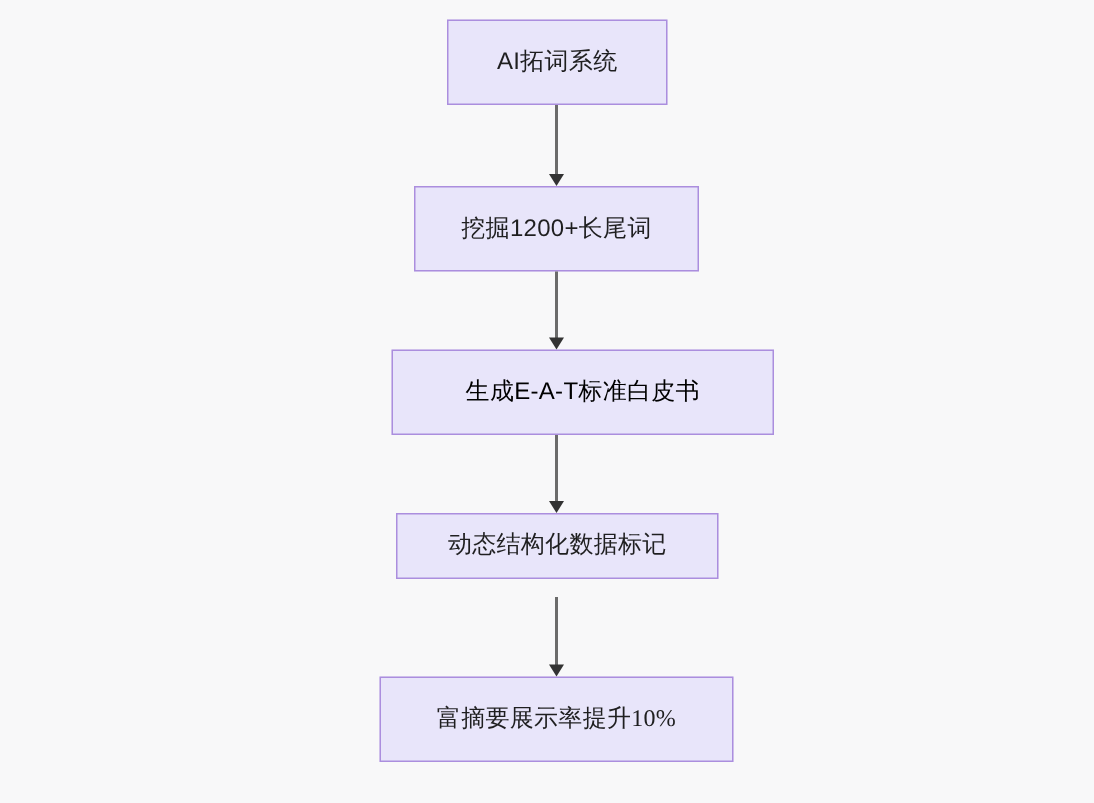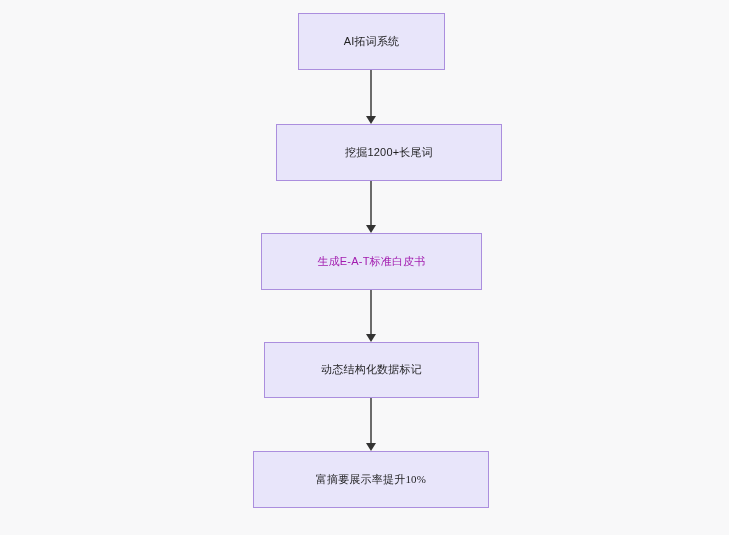--- a/index.html
+++ b/index.html
@@ -23,21 +23,21 @@
   .node {
     position: absolute;
     box-sizing: border-box;
     background: #e8e5fa;
     border: 1.6px solid #ab8ede;
     border-radius: 0;
     display: flex;
     align-items: center;
     justify-content: center;
     color: #1f1f20;
-    font-size: 11px;
+    font-size: 16px;
     line-height: 1.2;
     letter-spacing: 0.2px;
     white-space: nowrap;
     user-select: none;
   }
   .node-label {
     display: block;
     text-align: center;
   }
   .edge {
@@ -66,29 +66,29 @@
 </style>
 </head>
 <body>
 
 <div id="flow-canvas" style="background: rgb(248, 248, 249);">
 
   <div class="node" id="node-n1" style="left: 298px; top: 13px; width: 147px; height: 57px; background: rgb(232, 229, 250); border-color: rgb(171, 142, 222); color: rgb(31, 31, 32);">
     <span class="node-label">AI拓词系统</span>
   </div>
 
-  <div class="node" id="node-n2" style="left: 276px; top: 124px; width: 226px; height: 57px; background: rgb(232, 229, 250); border-color: rgb(171, 142, 222); color: rgb(31, 31, 32);">
+  <div class="node" id="node-n2" style="left: 276px; top: 124px; width: 190px; height: 57px; background: rgb(232, 229, 250); border-color: rgb(171, 142, 222); color: rgb(31, 31, 32);">
     <span class="node-label">挖掘1200+长尾词</span>
   </div>
 
-  <div class="node" id="node-n3" style="left: 261px; top: 233px; width: 221px; height: 57px; background: rgb(232, 229, 250); border-color: rgb(171, 142, 222); color: #a21caf;">
+  <div class="node" id="node-n3" style="left: 261px; top: 233px; width: 255px; height: 57px; background: rgb(232, 229, 250); border-color: rgb(171, 142, 222); color: #000000;">
     <span class="node-label">生成E-A-T标准白皮书</span>
   </div>
 
-  <div class="node" id="node-n4" style="left: 264px; top: 342px; width: 215px; height: 56px; background: rgb(232, 229, 250); border-color: rgb(171, 142, 222); color: rgb(31, 31, 32);">
+  <div class="node" id="node-n4" style="left: 264px; top: 342px; width: 215px; height: 44px; background: rgb(232, 229, 250); border-color: rgb(171, 142, 222); color: rgb(31, 31, 32);">
     <span class="node-label">动态结构化数据标记</span>
   </div>
 
   <div class="node" id="node-n5" style="left: 253px; top: 451px; width: 236px; height: 57px; background: rgb(232, 229, 250); border-color: rgb(171, 142, 222); color: rgb(31, 31, 32); font-family: Liberation Serif, serif;">
     <span class="node-label">富摘要展示率提升10%</span>
   </div>
 
   <div class="edge" id="edge-e1" style="left: 371px; top: 70px; height: 54px;">
     <div class="edge-line" style="height: 47px; background: rgb(107, 107, 107);"></div>
     <div class="edge-head" style="top: 46px; border-top-color: rgb(51, 51, 51);"></div>

